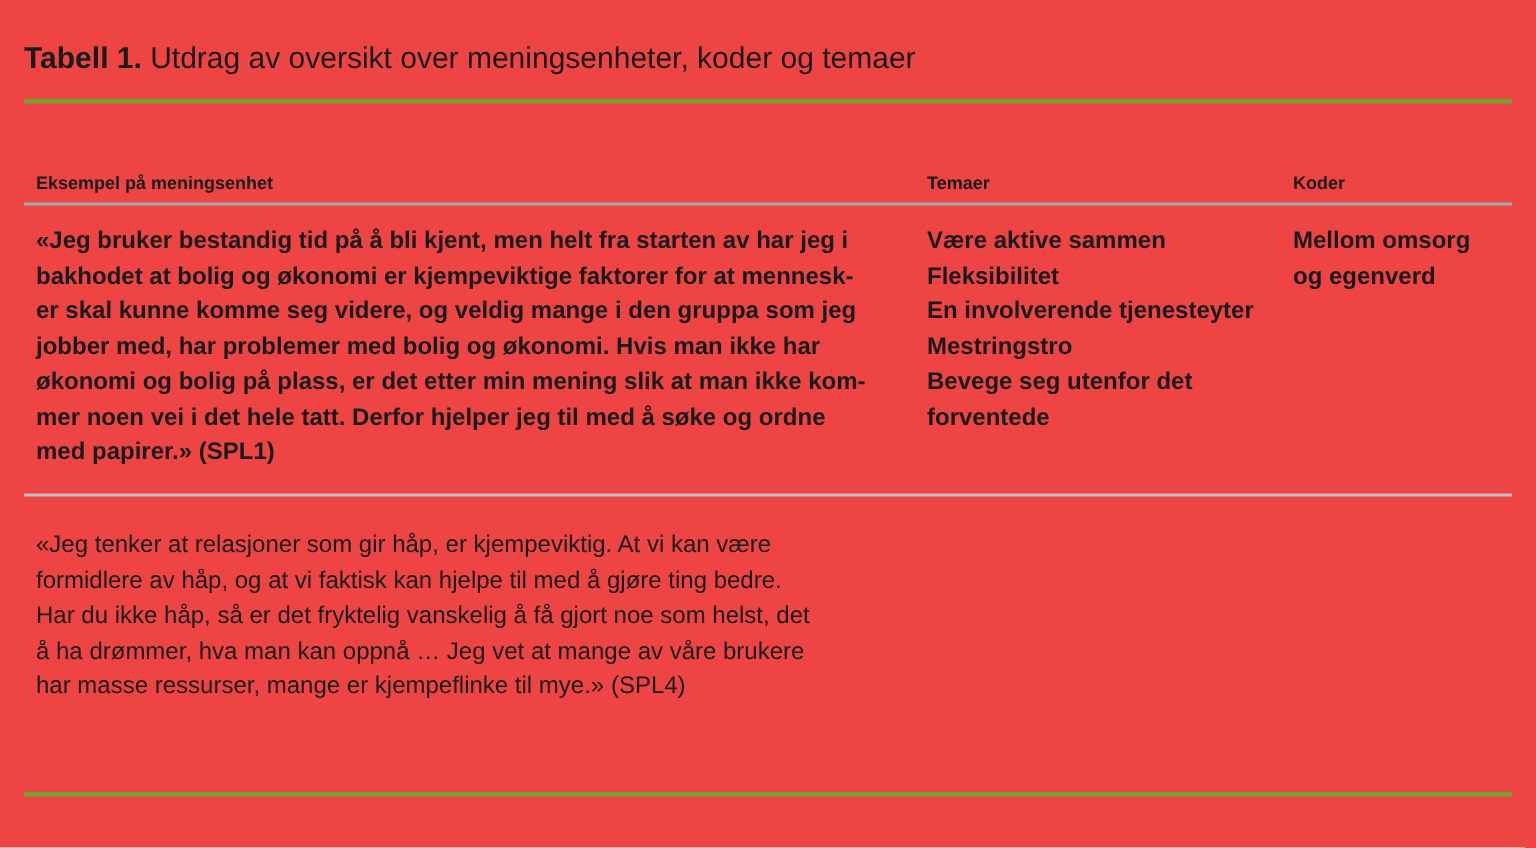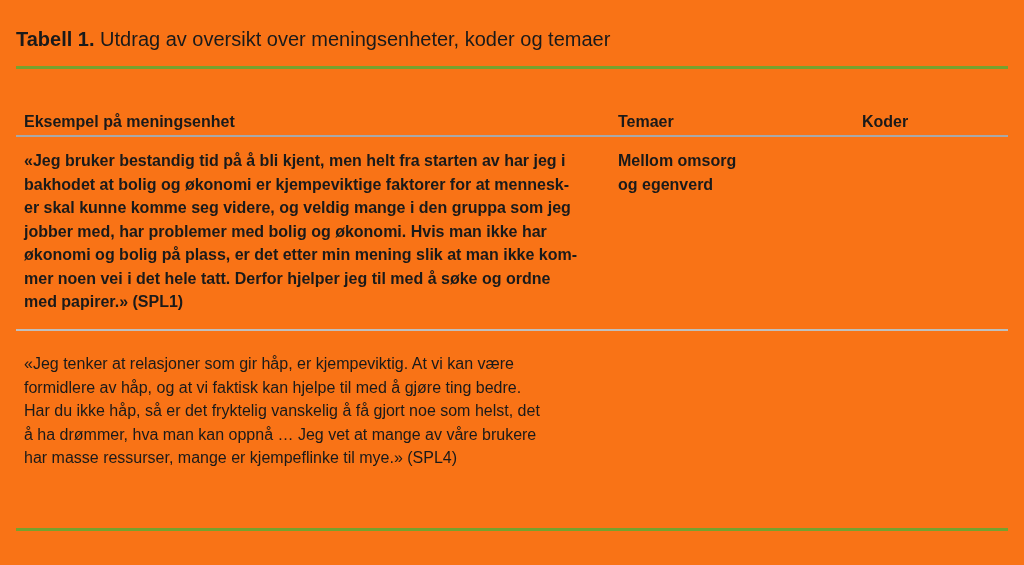--- a/index.html
+++ b/index.html
@@ -6,21 +6,21 @@
     margin: 0;
     padding: 0;
     background: #ffffff;
     font-family: "Liberation Sans", sans-serif;
     color: #1a1a1a;
   }
   .page {
     position: relative;
     width: 1024px;
     height: 565px;
-    background: #f97316;
+    background: #ef4444;
     overflow: hidden;
   }
   .caption {
     position: absolute;
     left: 16px;
     top: 26px;
     font-size: 20px;
     line-height: 27px;
     color: #1a1a1a;
     white-space: nowrap;
@@ -37,21 +37,21 @@
     left: 16px;
     width: 992px;
     display: grid;
     grid-template-columns: 594px 244px 1fr;
     padding-left: 8px;
     box-sizing: border-box;
   }
   .thead { top: 111px; }
   .th {
     font-weight: bold;
-    font-size: 16px;
+    font-size: 12px;
     line-height: 22px;
     white-space: nowrap;
   }
   .trow-1 { top: 149px; font-weight: bold; }
   .trow-2 { top: 352px; }
   .td {
     font-size: 16px;
     line-height: 23.5px;
     white-space: pre;
   }
@@ -76,20 +76,26 @@
   <div class="rule rule-gray-header"></div>
 
   <div class="grid-row trow-1">
     <div class="td">«Jeg bruker bestandig tid på å bli kjent, men helt fra starten av har jeg i
 bakhodet at bolig og økonomi er kjempeviktige faktorer for at mennesk-
 er skal kunne komme seg videre, og veldig mange i den gruppa som jeg
 jobber med, har problemer med bolig og økonomi. Hvis man ikke har
 økonomi og bolig på plass, er det etter min mening slik at man ikke kom-
 mer noen vei i det hele tatt. Derfor hjelper jeg til med å søke og ordne
 med papirer.» (SPL1)</div>
+    <div class="td">Være aktive sammen
+Fleksibilitet
+En involverende tjenesteyter
+Mestringstro
+Bevege seg utenfor det
+forventede</div>
     <div class="td">Mellom omsorg
 og egenverd</div>
   </div>
 
   <div class="rule rule-gray-mid"></div>
 
   <div class="grid-row trow-2">
     <div class="td">«Jeg tenker at relasjoner som gir håp, er kjempeviktig. At vi kan være
 formidlere av håp, og at vi faktisk kan hjelpe til med å gjøre ting bedre.
 Har du ikke håp, så er det fryktelig vanskelig å få gjort noe som helst, det

